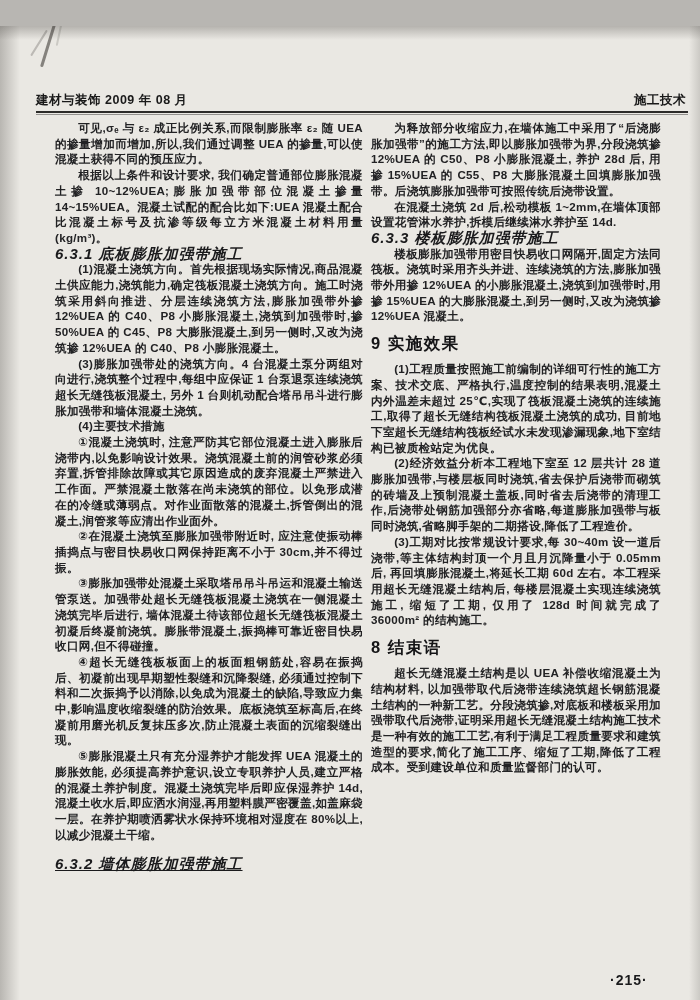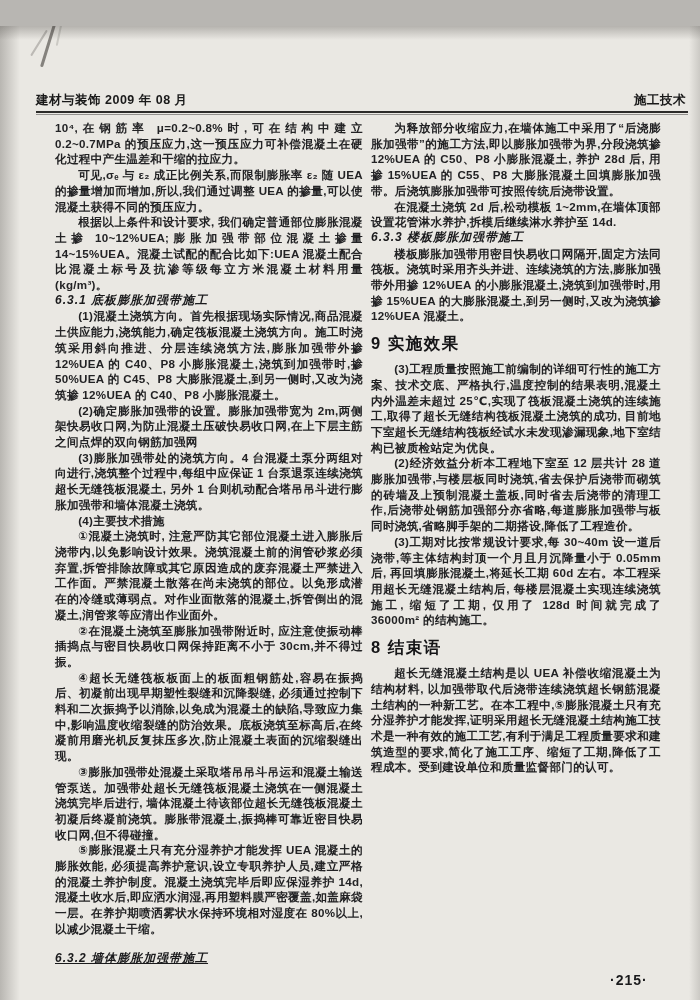--- a/index.html
+++ b/index.html
@@ -31,21 +31,21 @@
   .columns{
     position:absolute;top:94px;left:55px;width:606px;
     display:flex;gap:8px;
   }
   .col{text-align:justify;font-size:11.6px;line-height:15.7px;letter-spacing:.3px;font-weight:600;color:#222224;}
   .col.left{width:308px;}
   .col.right{width:290px;}
   p.para{margin:0;text-indent:2em;}
   p.para.noindent{text-indent:0;}
   .sub-heading{
-    margin:0;font-size:12px;line-height:15.7px;font-weight:700;font-style:italic;
+    margin:0;font-size:15px;line-height:15.7px;font-weight:700;font-style:italic;
     letter-spacing:1px;color:#1a1a1c;
   }
   .sub-heading.gap-top{margin-top:14px;text-decoration:underline;}
   .main-heading{
     margin:9px 0 8px;font-size:16.5px;line-height:20px;font-weight:700;
     font-style:normal;letter-spacing:1.5px;color:#141416;
   }
   .page-number{
     position:absolute;top:946px;left:610px;
     font-size:14px;font-weight:700;letter-spacing:1px;color:#1a1a1c;
@@ -60,44 +60,42 @@
   <div class="scratch s3"></div>
 
   <div class="header">
     <span>建材与装饰 2009 年 08 月</span>
     <span>施工技术</span>
   </div>
   <div class="rule"></div>
 
   <div class="columns">
     <div class="col left">
-      <p class="para noindent">10⁴,在钢筋率 μ=0.2~0.8%时,可在结构中建立 0.2~0.7MPa 的预压应力,这一预压应力可补偿混凝土在硬化过程中产生温差和干缩的拉应力。</p>
       <p class="para">可见,σₑ 与 ε₂ 成正比例关系,而限制膨胀率 ε₂ 随 UEA 的掺量增加而增加,所以,我们通过调整 UEA 的掺量,可以使混凝土获得不同的预压应力。</p>
       <p class="para">根据以上条件和设计要求, 我们确定普通部位膨胀混凝土掺 10~12%UEA;膨胀加强带部位混凝土掺量 14~15%UEA。混凝土试配的配合比如下:UEA 混凝土配合比混凝土标号及抗渗等级每立方米混凝土材料用量(kg/m³)。</p>
       <h4 class="sub-heading">6.3.1 底板膨胀加强带施工</h4>
       <p class="para">(1)混凝土浇筑方向。首先根据现场实际情况,商品混凝土供应能力,浇筑能力,确定筏板混凝土浇筑方向。施工时浇筑采用斜向推进、分层连续浇筑方法,膨胀加强带外掺 12%UEA 的 C40、P8 小膨胀混凝土,浇筑到加强带时,掺 50%UEA 的 C45、P8 大膨胀混凝土,到另一侧时,又改为浇筑掺 12%UEA 的 C40、P8 小膨胀混凝土。</p>
-      <p class="para">(2)确定膨胀加强带的设置。膨胀加强带宽为 2m,两侧架快易收口网,为防止混凝土压破快易收口网,在上下层主筋之间点焊的双向钢筋加强网</p>
       <p class="para">(3)膨胀加强带处的浇筑方向。4 台混凝土泵分两组对向进行,浇筑整个过程中,每组中应保证 1 台泵退泵连续浇筑超长无缝筏板混凝土, 另外 1 台则机动配合塔吊吊斗进行膨胀加强带和墙体混凝土浇筑。</p>
       <p class="para">(4)主要技术措施</p>
       <p class="para">①混凝土浇筑时, 注意严防其它部位混凝土进入膨胀后浇带内,以免影响设计效果。浇筑混凝土前的润管砂浆必须弃置,拆管排除故障或其它原因造成的废弃混凝土严禁进入工作面。严禁混凝土散落在尚未浇筑的部位。以免形成潜在的冷缝或薄弱点。对作业面散落的混凝土,拆管倒出的混凝土,润管浆等应清出作业面外。</p>
       <p class="para">②在混凝土浇筑至膨胀加强带附近时, 应注意使振动棒插捣点与密目快易收口网保持距离不小于 30cm,并不得过振。</p>
+      <p class="para">③膨胀加强带处混凝土采取塔吊吊斗吊运和混凝土输送管泵送。加强带处超长无缝筏板混凝土浇筑在一侧混凝土浇筑完毕后进行, 墙体混凝土待该部位超长无缝筏板混凝土初凝后终凝前浇筑。膨胀带混凝土,振捣棒可靠近密目快易收口网,但不得碰撞。</p>
       <p class="para">④超长无缝筏板板面上的板面粗钢筋处,容易在振捣后、初凝前出现早期塑性裂缝和沉降裂缝, 必须通过控制下料和二次振捣予以消除,以免成为混凝土的缺陷,导致应力集中,影响温度收缩裂缝的防治效果。底板浇筑至标高后,在终凝前用磨光机反复抹压多次,防止混凝土表面的沉缩裂缝出现。</p>
-      <p class="para">③膨胀加强带处混凝土采取塔吊吊斗吊运和混凝土输送管泵送。加强带处超长无缝筏板混凝土浇筑在一侧混凝土浇筑完毕后进行, 墙体混凝土待该部位超长无缝筏板混凝土初凝后终凝前浇筑。膨胀带混凝土,振捣棒可靠近密目快易收口网,但不得碰撞。</p>
       <p class="para">⑤膨胀混凝土只有充分湿养护才能发挥 UEA 混凝土的膨胀效能, 必须提高养护意识,设立专职养护人员,建立严格的混凝土养护制度。混凝土浇筑完毕后即应保湿养护 14d,混凝土收水后,即应洒水润湿,再用塑料膜严密覆盖,如盖麻袋一层。在养护期喷洒雾状水保持环境相对湿度在 80%以上, 以减少混凝土干缩。</p>
       <h4 class="sub-heading gap-top">6.3.2 墙体膨胀加强带施工</h4>
     </div>
 
     <div class="col right">
       <p class="para">为释放部分收缩应力,在墙体施工中采用了“后浇膨胀加强带”的施工方法,即以膨胀加强带为界,分段浇筑掺 12%UEA 的 C50、P8 小膨胀混凝土, 养护 28d 后, 用掺 15%UEA 的 C55、P8 大膨胀混凝土回填膨胀加强带。后浇筑膨胀加强带可按照传统后浇带设置。</p>
       <p class="para">在混凝土浇筑 2d 后,松动模板 1~2mm,在墙体顶部设置花管淋水养护,拆模后继续淋水养护至 14d.</p>
       <h4 class="sub-heading">6.3.3 楼板膨胀加强带施工</h4>
       <p class="para">楼板膨胀加强带用密目快易收口网隔开,固定方法同筏板。浇筑时采用齐头并进、连续浇筑的方法,膨胀加强带外用掺 12%UEA 的小膨胀混凝土,浇筑到加强带时,用掺 15%UEA 的大膨胀混凝土,到另一侧时,又改为浇筑掺 12%UEA 混凝土。</p>
       <h3 class="main-heading">9 实施效果</h3>
-      <p class="para">(3)工程质量按照施工前编制的详细可行性的施工方案、技术交底、严格执行,温度控制的结果表明,混凝土内外温差未超过 25℃,实现了筏板混凝土浇筑的连续施工,取得了超长无缝结构筏板混凝土浇筑的成功, 目前地下室超长无缝结构筏板经试水未发现渗漏现象,地下室结构已被质检站定为优良。</p>
+      <p class="para">(1)工程质量按照施工前编制的详细可行性的施工方案、技术交底、严格执行,温度控制的结果表明,混凝土内外温差未超过 25℃,实现了筏板混凝土浇筑的连续施工,取得了超长无缝结构筏板混凝土浇筑的成功, 目前地下室超长无缝结构筏板经试水未发现渗漏现象,地下室结构已被质检站定为优良。</p>
       <p class="para">(2)经济效益分析本工程地下室至 12 层共计 28 道膨胀加强带,与楼层板同时浇筑,省去保护后浇带而砌筑的砖墙及上预制混凝土盖板,同时省去后浇带的清理工作,后浇带处钢筋加强部分亦省略,每道膨胀加强带与板同时浇筑,省略脚手架的二期搭设,降低了工程造价。</p>
       <p class="para">(3)工期对比按常规设计要求,每 30~40m 设一道后浇带,等主体结构封顶一个月且月沉降量小于 0.05mm 后, 再回填膨胀混凝土,将延长工期 60d 左右。本工程采用超长无缝混凝土结构后, 每楼层混凝土实现连续浇筑施工, 缩短了工期, 仅用了 128d 时间就完成了 36000m² 的结构施工。</p>
       <h3 class="main-heading">8 结束语</h3>
-      <p class="para">超长无缝混凝土结构是以 UEA 补偿收缩混凝土为结构材料, 以加强带取代后浇带连续浇筑超长钢筋混凝土结构的一种新工艺。在本工程中,⑤膨胀混凝土只有充分湿养护才能发挥,证明采用超长无缝混凝土结构施工技术是一种有效的施工工艺,有利于满足工程质量要求和建筑造型的要求,简化了施工工序、缩短了工期,降低了工程成本。受到建设单位和质量监督部门的认可。</p>
+      <p class="para">超长无缝混凝土结构是以 UEA 补偿收缩混凝土为结构材料, 以加强带取代后浇带连续浇筑超长钢筋混凝土结构的一种新工艺。分段浇筑掺,对底板和楼板采用加强带取代后浇带,证明采用超长无缝混凝土结构施工技术是一种有效的施工工艺,有利于满足工程质量要求和建筑造型的要求,简化了施工工序、缩短了工期,降低了工程成本。受到建设单位和质量监督部门的认可。</p>
     </div>
   </div>
 
   <div class="page-number">·215·</div>
 </div>
 
 </body></html>

